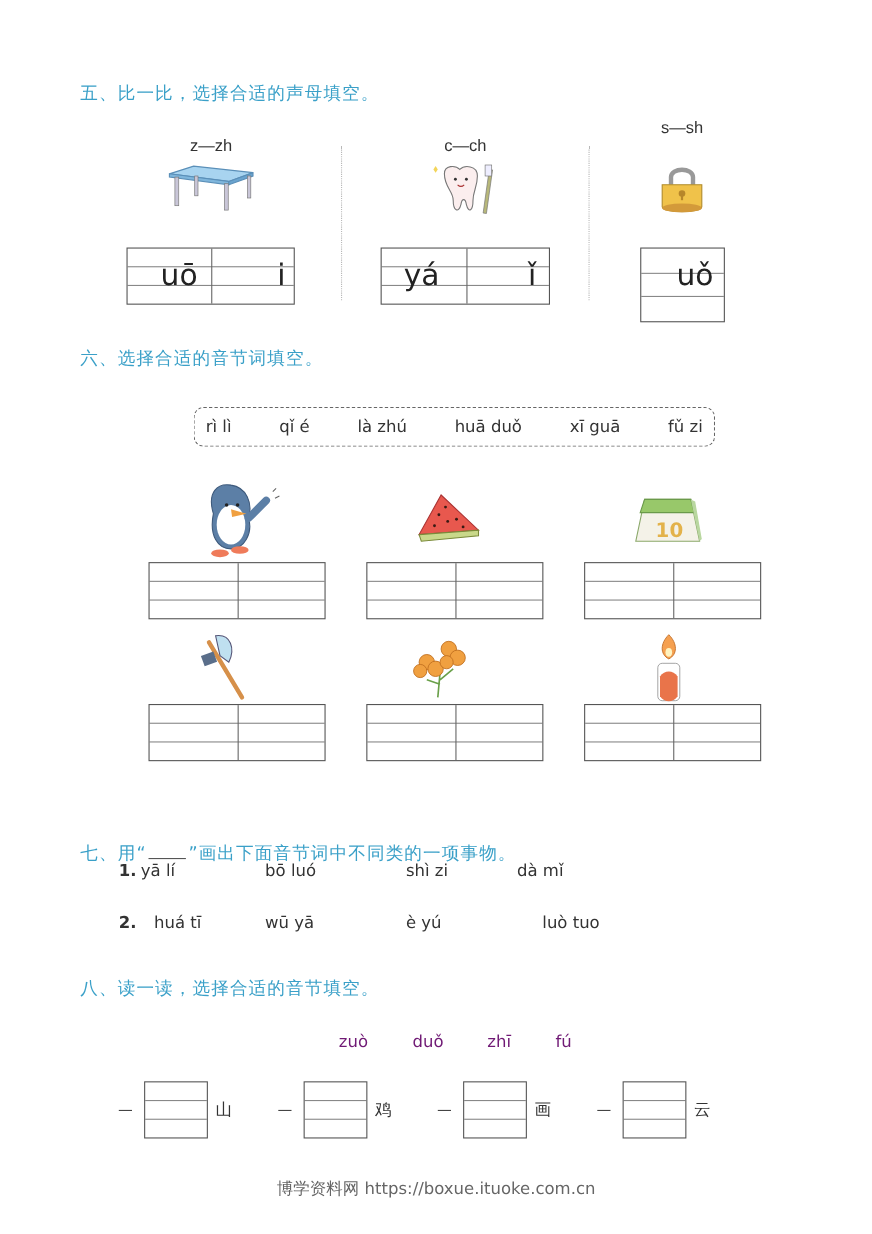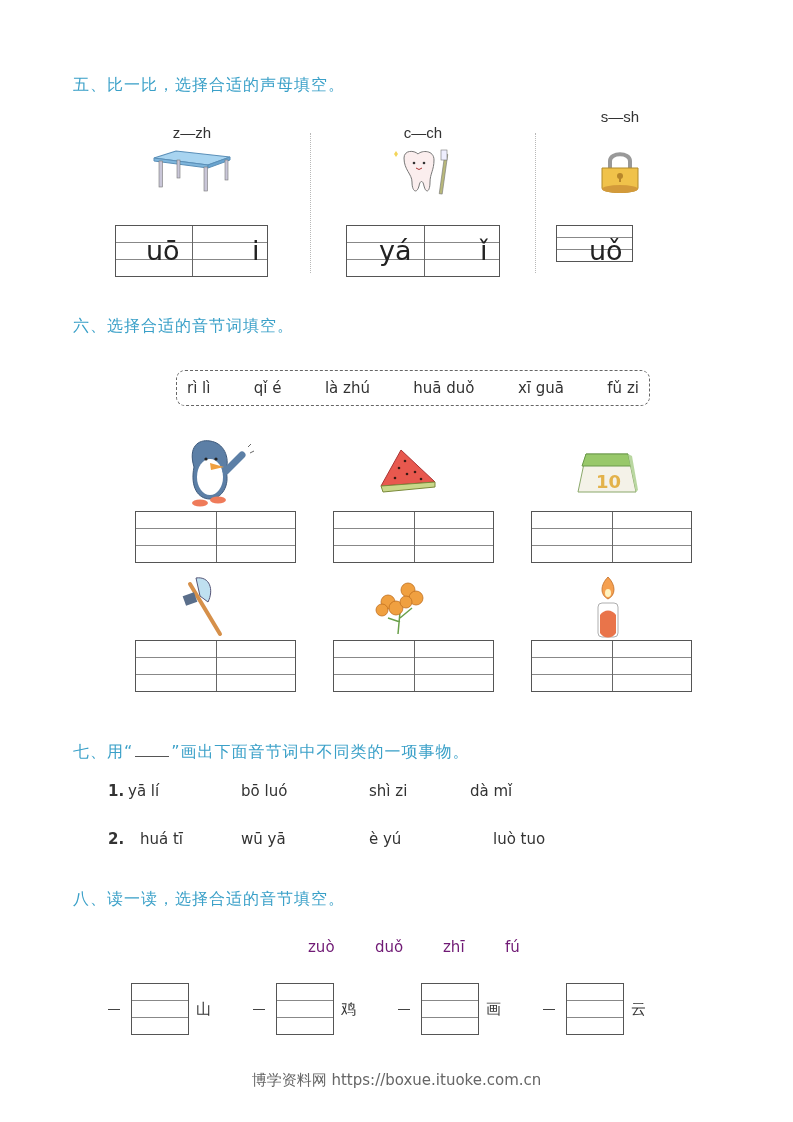--- a/index.html
+++ b/index.html
@@ -82,24 +82,24 @@
 <div class="vdiv" style="left:310px;top:133px;height:140px"></div>
 <div class="vdiv" style="left:535px;top:133px;height:140px"></div>
 
 <div class="grid" style="left:115px;top:225px;width:153px;height:52px">
   <div class="split" style="left:76px"></div>
   <div class="txt" style="left:30px">uō</div>
   <div class="txt" style="left:136px">i</div>
 </div>
 <div class="grid" style="left:346px;top:225px;width:154px;height:52px">
   <div class="split" style="left:77px"></div>
-  <div class="txt" style="left:32px">yá</div>
+  <div class="txt" style="left:20px">yá</div>
   <div class="txt" style="left:133px">ǐ</div>
 </div>
-<div class="grid" style="left:556px;top:225px;width:77px;height:37px">
+<div class="grid" style="left:582px;top:225px;width:77px;height:68px">
   <div class="txt" style="left:32px">uǒ</div>
 </div>
 
 <div class="heading" style="top:316px">六、选择合适的音节词填空。</div>
 
 <div class="wordbox">
   <span>rì lì</span>
   <span>qǐ é</span>
   <span>là zhú</span>
   <span>huā duǒ</span>
@@ -177,21 +177,21 @@
 <div class="grid" style="left:135px;top:640px;width:161px;height:52px">
     <div class="split" style="left:80px"></div>
   </div>
 <div class="grid" style="left:333px;top:640px;width:161px;height:52px">
     <div class="split" style="left:80px"></div>
   </div>
 <div class="grid" style="left:531px;top:640px;width:161px;height:52px">
     <div class="split" style="left:80px"></div>
   </div>
 
-<div class="heading" style="top:742px">
+<div class="heading" style="top:766px">
   <span>七、用“</span><span class="blank"></span><span>”画出下面音节词中不同类的一项事物。</span>
 </div>
 
 <div class="row7" style="top:782px">
   <span class="num" style="left:0">1.</span>
   <span style="left:20px">yā lí</span>
   <span style="left:133px">bō luó</span>
   <span style="left:261px">shì zi</span>
   <span style="left:362px">dà mǐ</span>
 </div>

